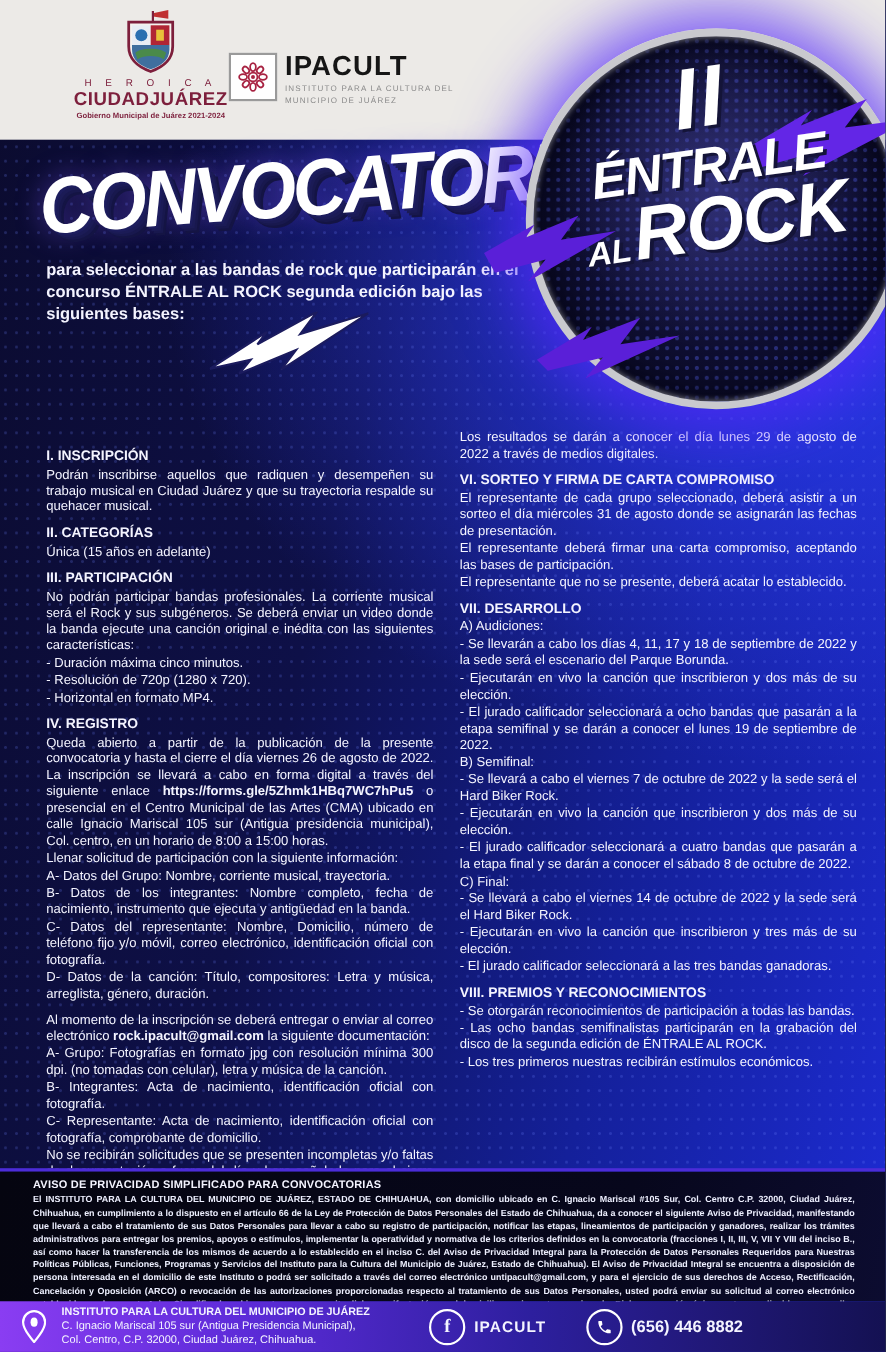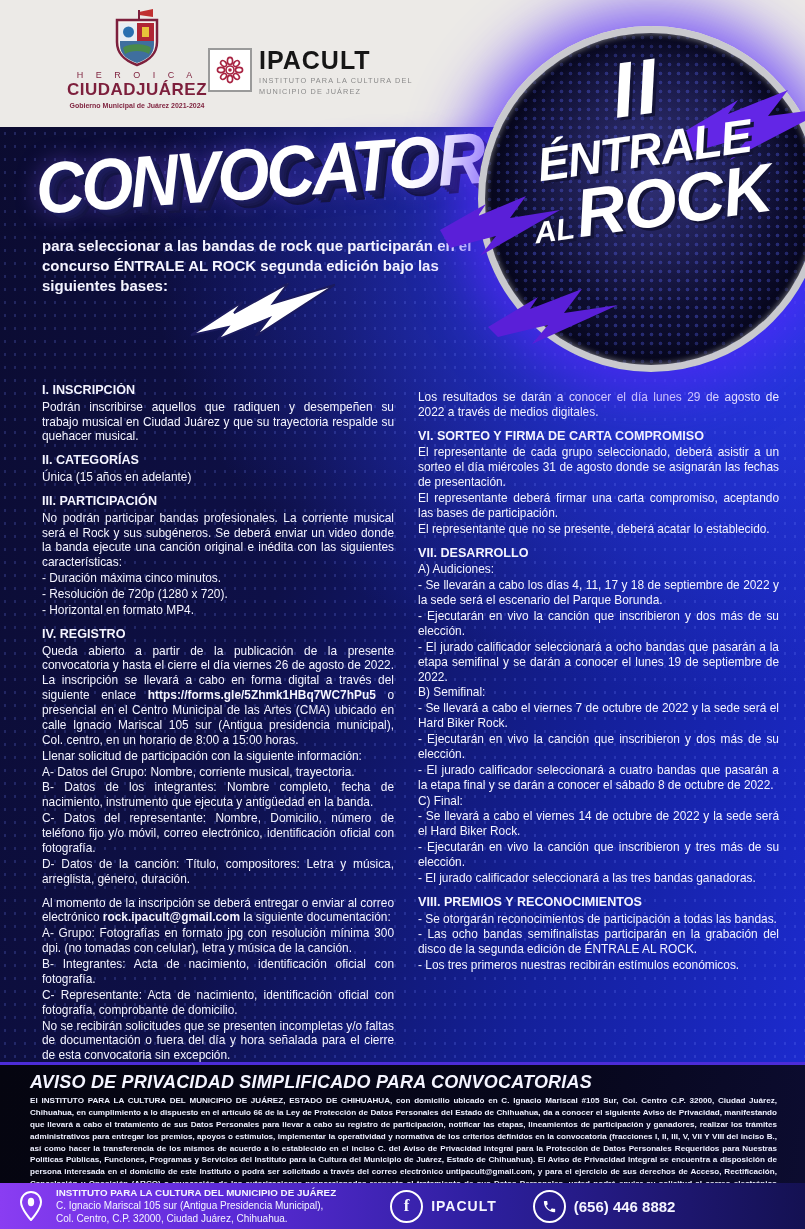--- a/index.html
+++ b/index.html
@@ -50,32 +50,32 @@
     margin:6px 0 0 -6px;font-size:67px;font-weight:bold;font-style:italic;letter-spacing:-3px;
     transform:rotate(-4deg) scaleY(1.08);transform-origin:left center;display:inline-block;line-height:1;
     color:#fff;
     text-shadow:2px 2px 0 #1d1d5e,4px 4px 0 #1b1b56,6px 6px 0 #18184e,8px 8px 0 #141444,0 0 22px rgba(130,90,255,.55);
   }
   .title-bolt{position:absolute;left:188px;top:160px;transform:rotate(-8deg);}
   .subtitle{font-size:15px;font-weight:bold;line-height:1.32;width:462px;margin:14px 0 0 0;}
   
   .columns{position:relative;display:flex;height:679px;padding:0 26px 0 42px;gap:24px;box-sizing:border-box;z-index:3;overflow:hidden;}
   .col{font-size:11.9px;line-height:1.25;text-align:justify;}
-  .col-left{width:352px;flex:none;}
+  .col-left{width:352px;flex:none;margin-top:24px;}
   .col-right{width:361px;flex:none;padding-top:7px;}
   .col .h{font-weight:bold;font-size:12.6px;margin:9px 0 1px 0;text-align:left;}
   .col .block:first-child .h{margin-top:0;}
   .col p{margin:0 0 1px 0;}
   .col p.gap{margin-top:9px;}
   .col p.prize-line{font-size:16.6px;line-height:1.22;text-align:left;margin:0;}
   .col p.prize-line strong{font-weight:bold;}
   
   .aviso{position:relative;height:121px;background:linear-gradient(100deg,#050510 0%,#07071c 70%,#0c0c30 100%);
     border-top:3px solid #4c2cd8;padding:7px 28px 0 30px;box-sizing:border-box;z-index:4;}
-  .aviso h2{margin:0;font-size:18px;letter-spacing:.2px;font-style:italic;}
+  .aviso h2{margin:0;font-size:10px;letter-spacing:.2px;}
   .aviso p{margin:2px 0 0 0;font-size:8.1px;line-height:1.47;text-align:justify;font-weight:bold;color:#eef0ff;}
   
   .footer{position:absolute;left:0;right:0;bottom:0;height:46px;
     background:linear-gradient(90deg,#8a3df2 0%,#5c2bd8 28%,#2d1f9e 60%,#141152 100%);
     display:flex;align-items:center;padding:0 20px;box-sizing:border-box;gap:10px;z-index:6;}
   .f-addr{line-height:1.3;margin-left:4px;}
   .f-addr .l1{font-size:9.8px;font-weight:bold;}
   .f-addr .l2{font-size:10px;}
   .f-circle{width:29px;height:29px;border:2px solid #fff;border-radius:50%;display:flex;align-items:center;justify-content:center;flex:none;}
   .f-fb-label{font-size:14px;font-weight:bold;letter-spacing:1px;margin-left:8px;}

